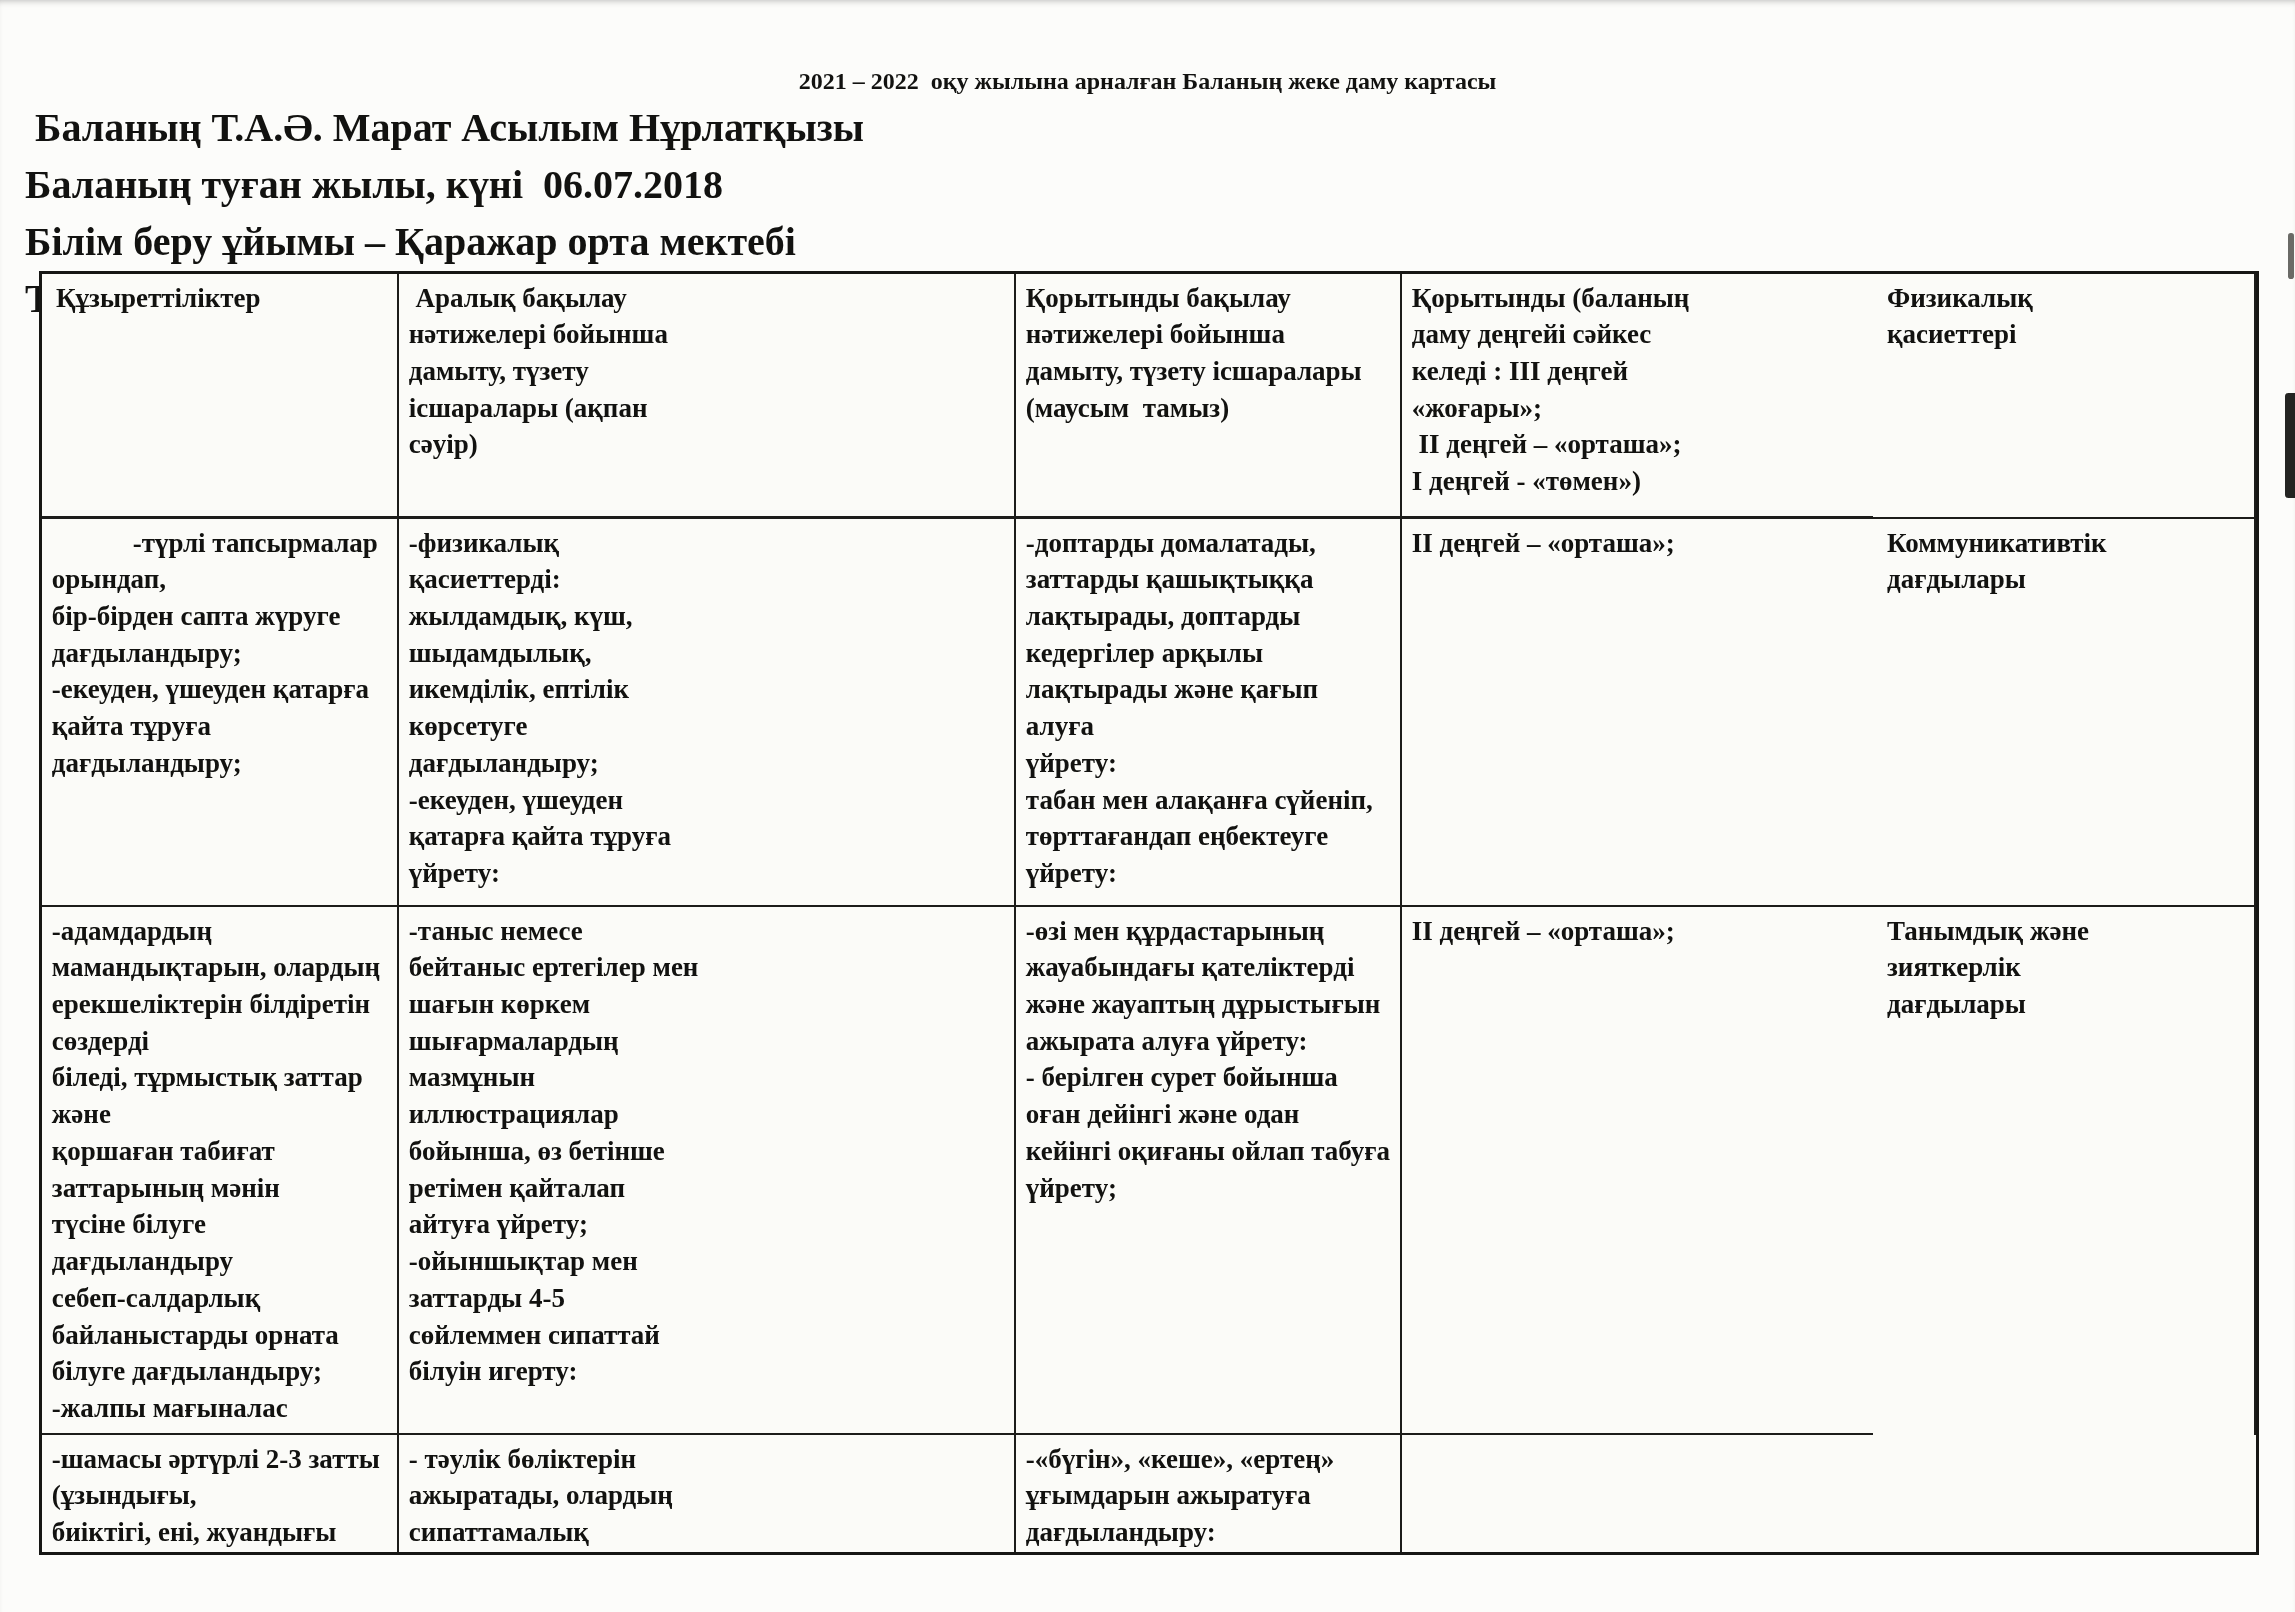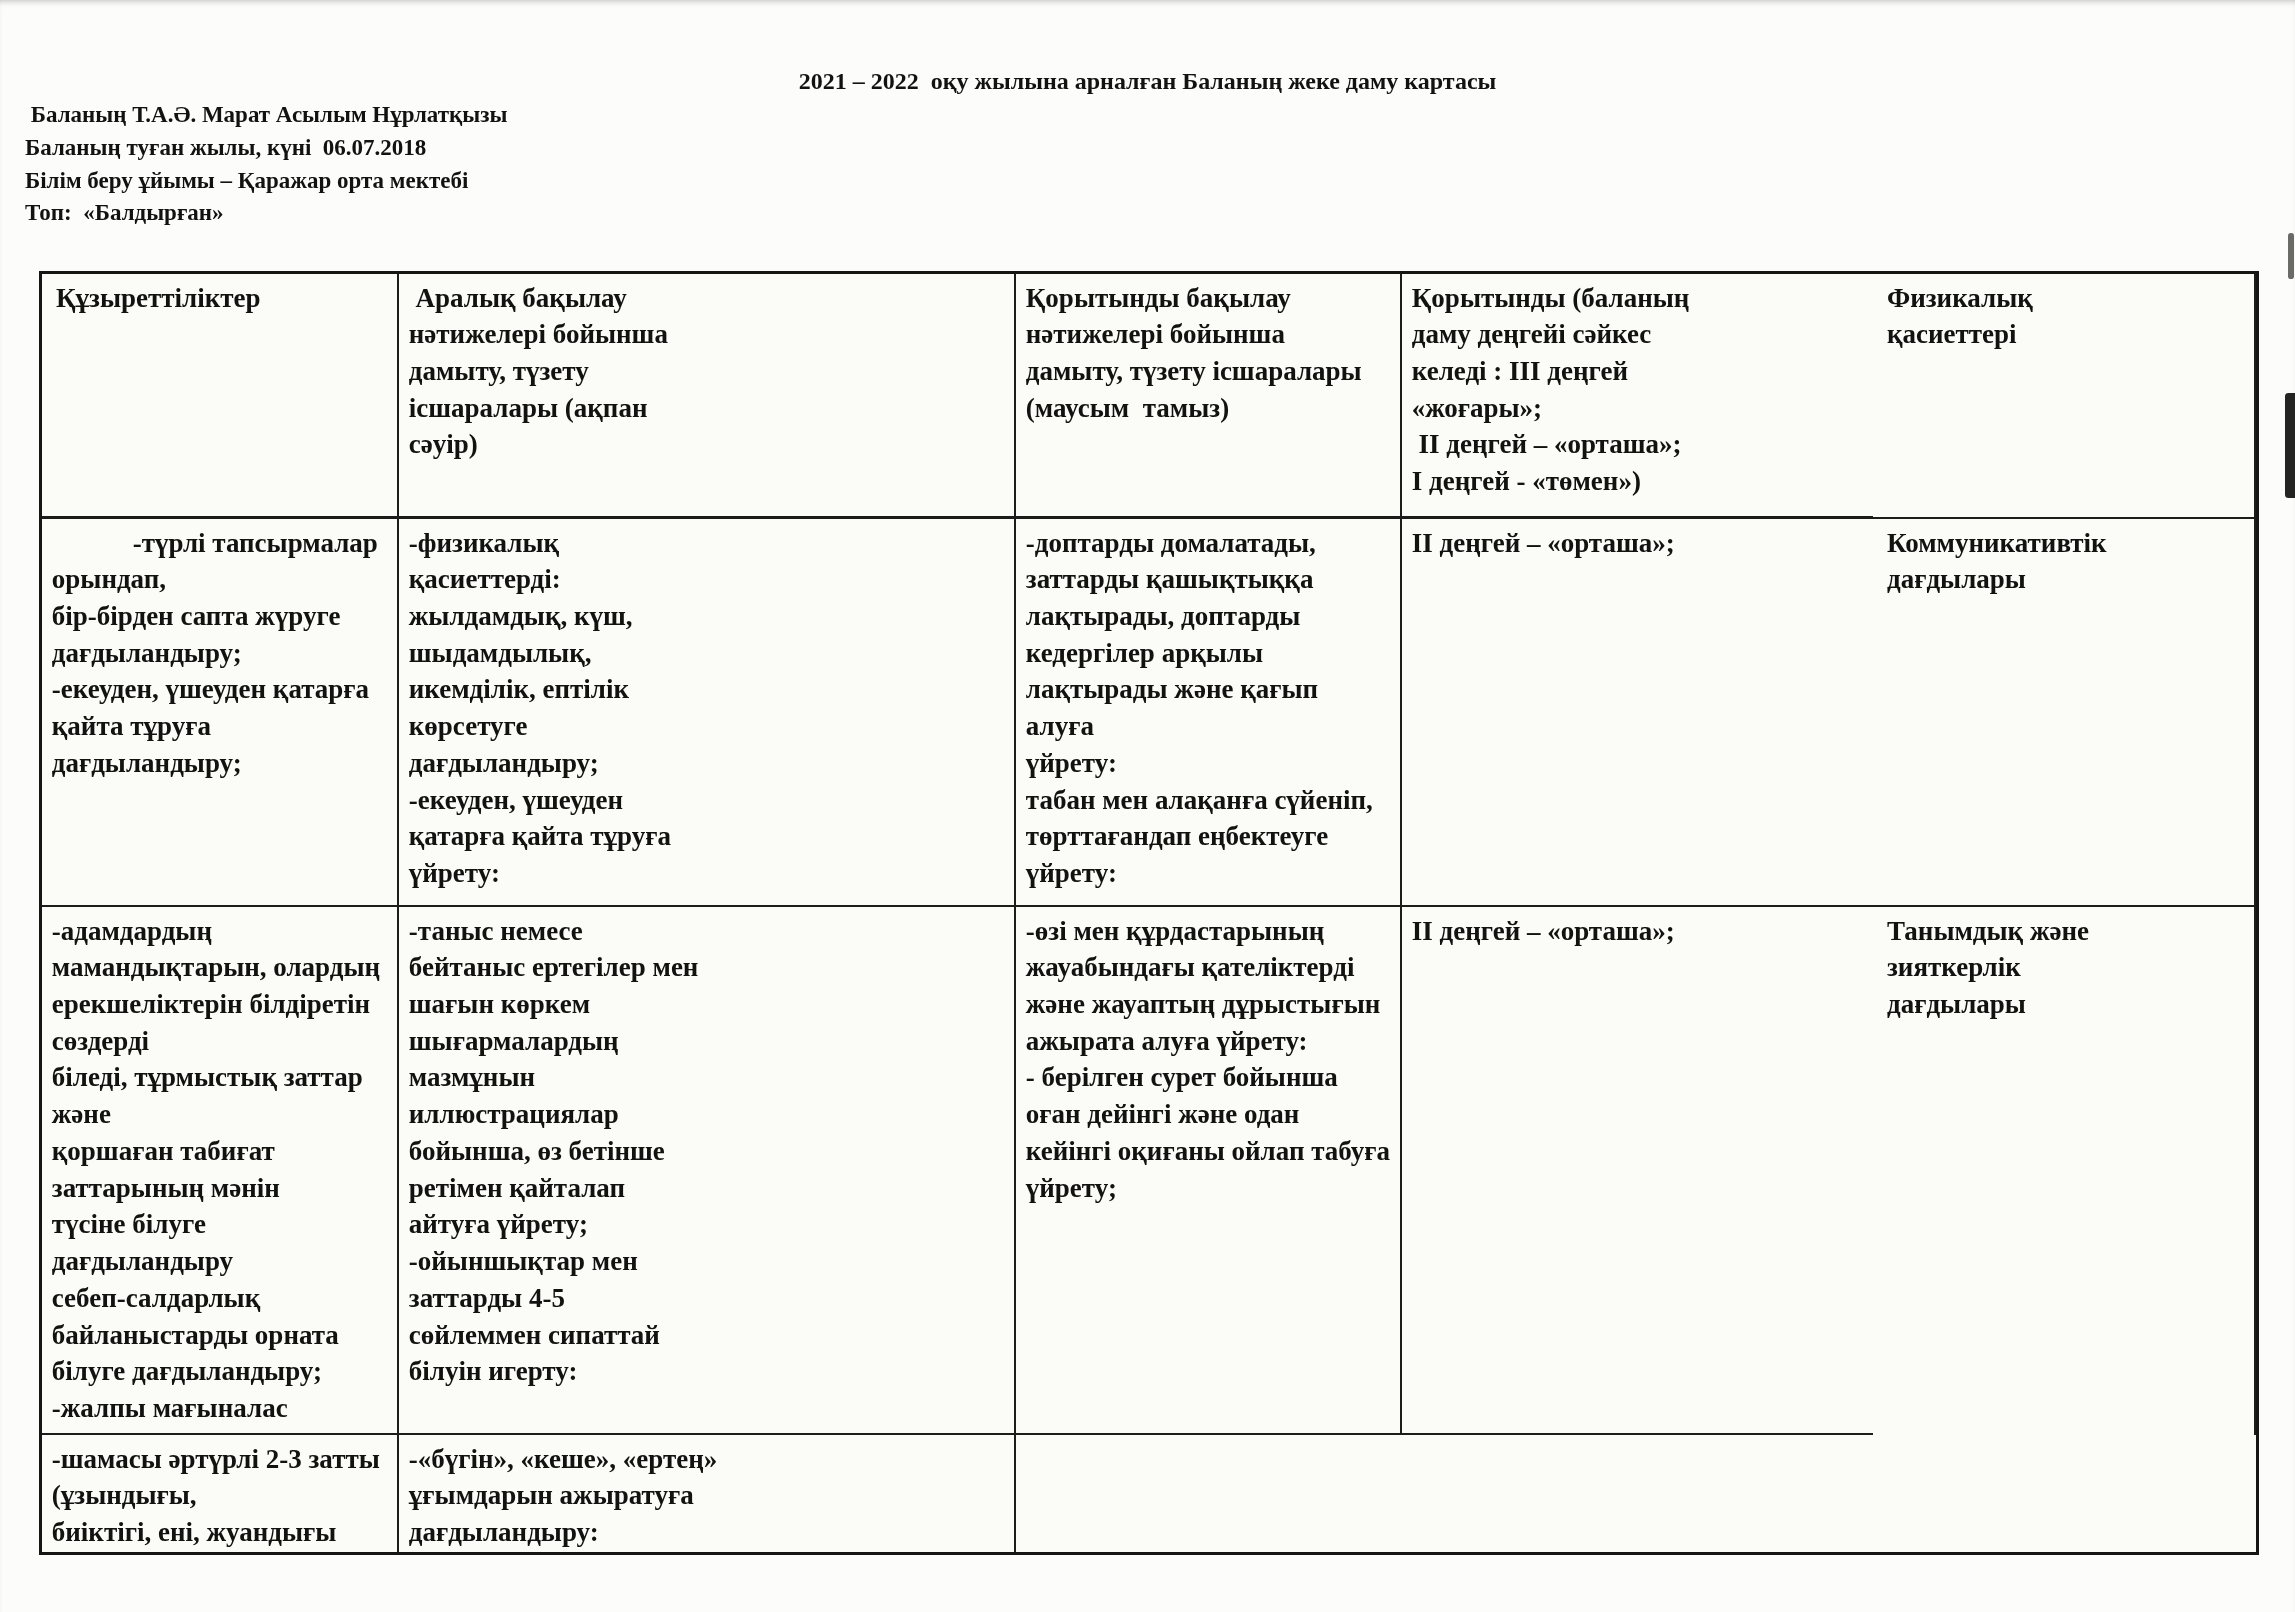--- a/index.html
+++ b/index.html
@@ -22,21 +22,21 @@
     margin: 67px 0 3px 0;
     text-align: center;
     font-size: 24px;
     line-height: 1.2;
     white-space: pre-wrap;
   }
   .info-block {
     margin-left: 25px;
   }
   .info-line {
-    font-size: 23px;
+    font-size: 40px;
     line-height: 1.43;
     white-space: pre-wrap;
   }
   .dev-table {
     position: absolute;
     left: 39px;
     top: 271px;
     width: 2220px;
     box-sizing: border-box;
     border: 3.5px solid #161614;
@@ -172,20 +172,23 @@
 кейінгі оқиғаны ойлап табуға
 үйрету;</div>
     <div class="cell last-col">II деңгей – «орташа»;</div>
 
     <div class="cell name-col last-row">Танымдық және
 зияткерлік
 дағдылары</div>
     <div class="cell last-row">-шамасы әртүрлі 2-3 затты (ұзындығы,
 биіктігі, ені, жуандығы бойынша) өсу
 және кему ретімен орналастыра алуға</div>
+    <div class="cell last-row">- тәулік бөліктерін
+ажыратады, олардың
+сипаттамалық</div>
     <div class="cell last-row">-«бүгін», «кеше», «ертең»
 ұғымдарын ажыратуға
 дағдыландыру:</div>
 
   </div>
 
   <div class="scan-artifact-a"></div>
   <div class="scan-artifact-b"></div>
 
 </div>

